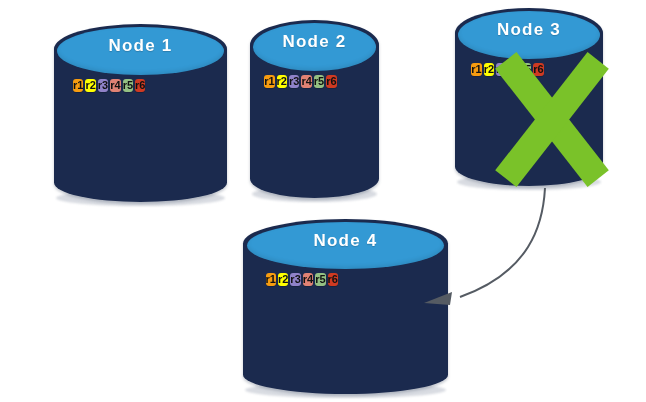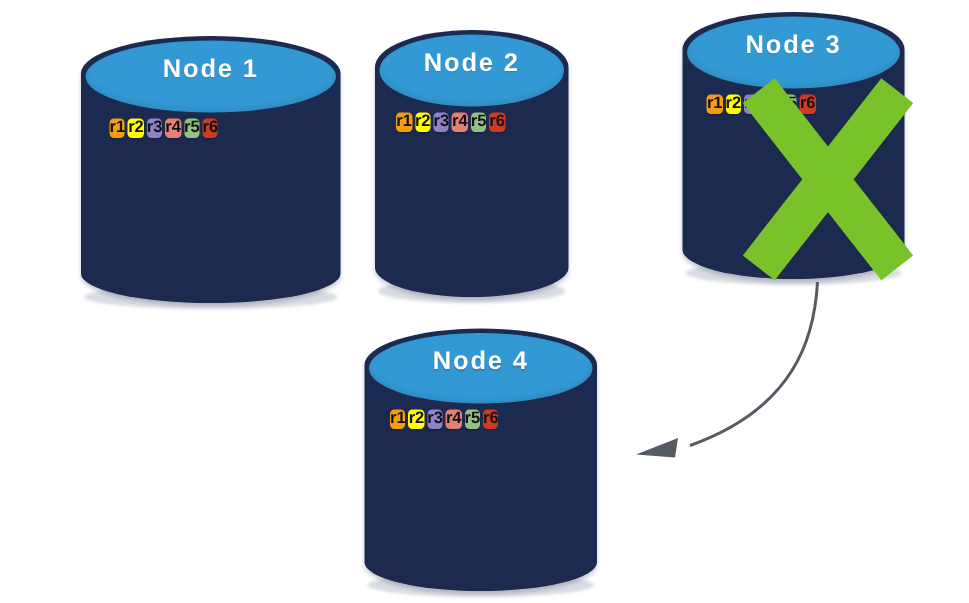--- a/index.html
+++ b/index.html
@@ -130,21 +130,21 @@
       <div class="row" style="background:#e18274;">r4</div>
       <div class="row" style="background:#94c183;">r5</div>
       <div class="row" style="background:#cf3a22;">r6</div>
     </div>
     <div class="cross" style="left:42px;top:44px;width:110px;height:135px;">
       <div class="arm a"></div>
       <div class="arm b"></div>
     </div>
   </div>
 
-  <div class="node" style="left:243px;top:219px;width:155px;height:175px;">
+  <div class="node" style="left:243px;top:219px;width:205px;height:175px;">
     <div class="cyl-shadow"></div>
     <div class="cyl-body"></div>
     <div class="cyl-top"></div>
     <div class="cyl-title">Node  4</div>
     <div class="rows">
       <div class="row" style="background:#f79c10;">r1</div>
       <div class="row" style="background:#ffff00;">r2</div>
       <div class="row" style="background:#8f82c8;">r3</div>
       <div class="row" style="background:#e18274;">r4</div>
       <div class="row" style="background:#94c183;">r5</div>

